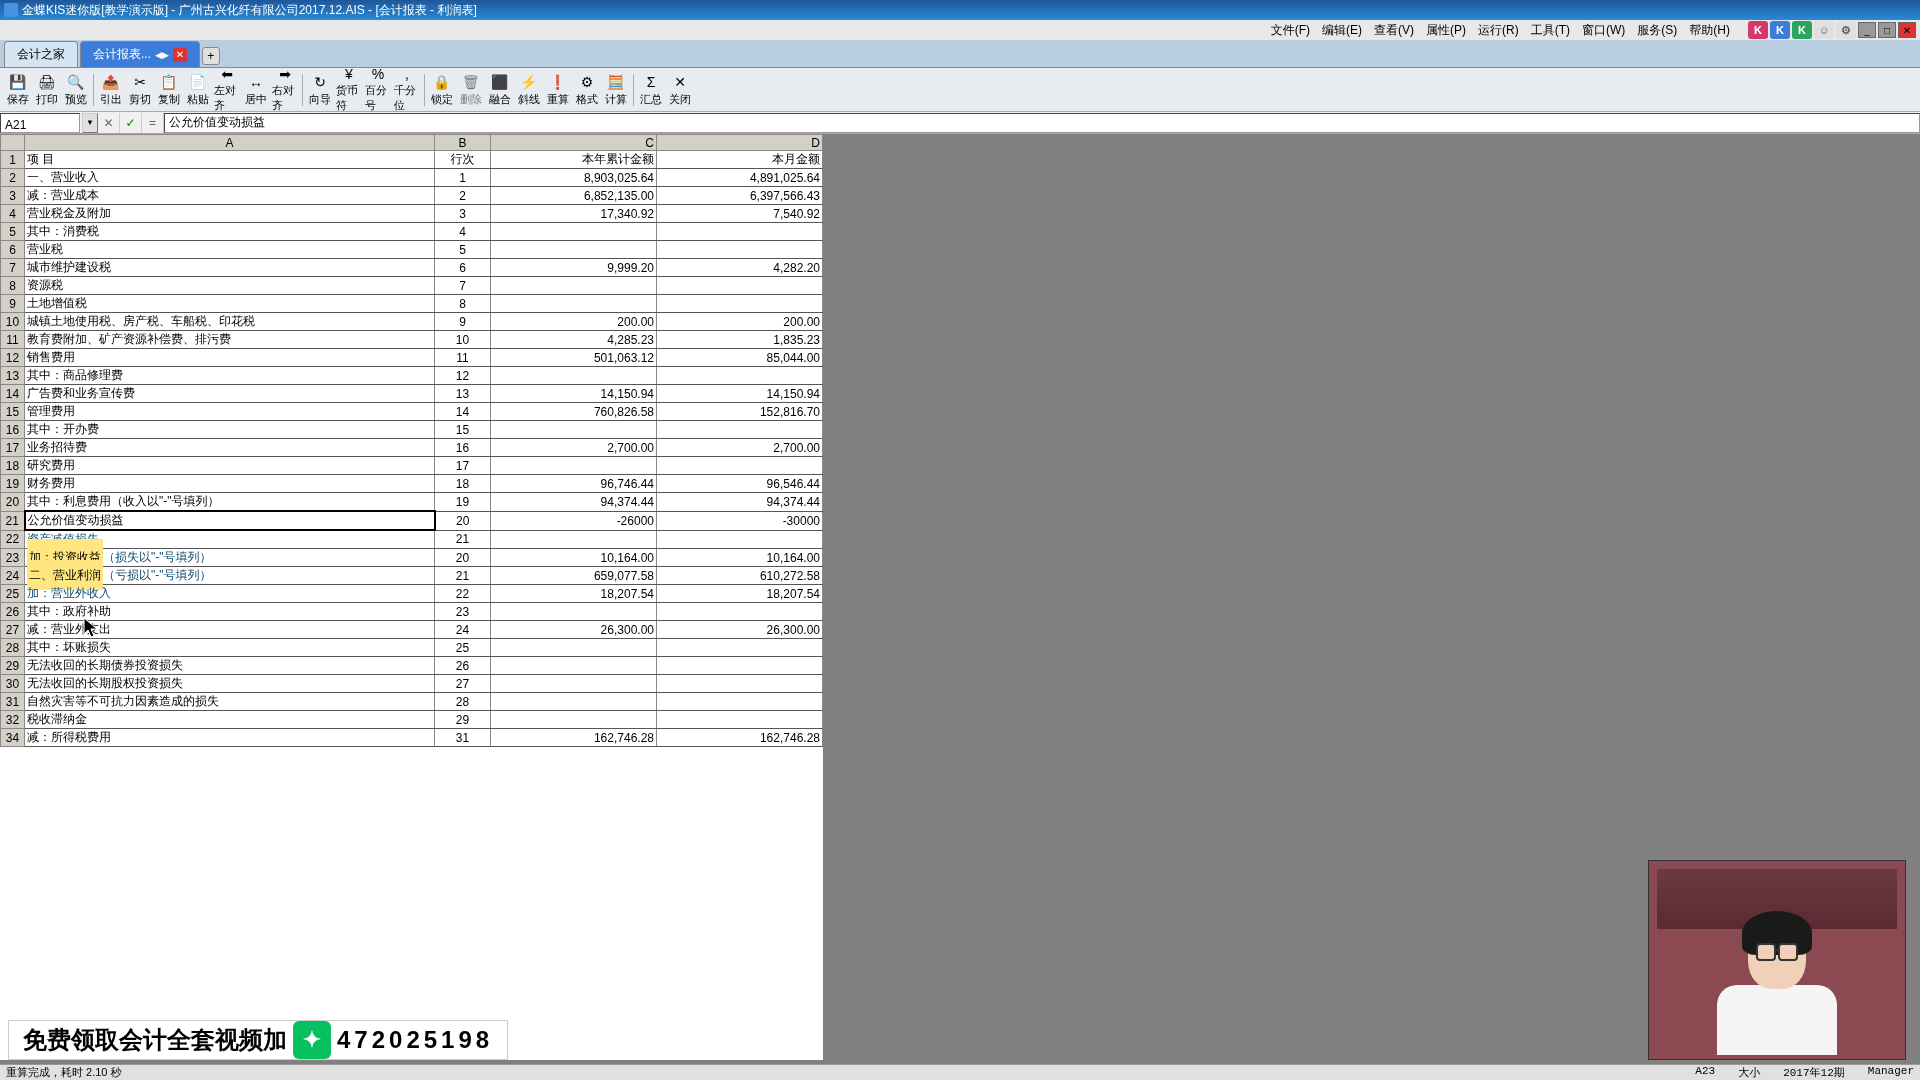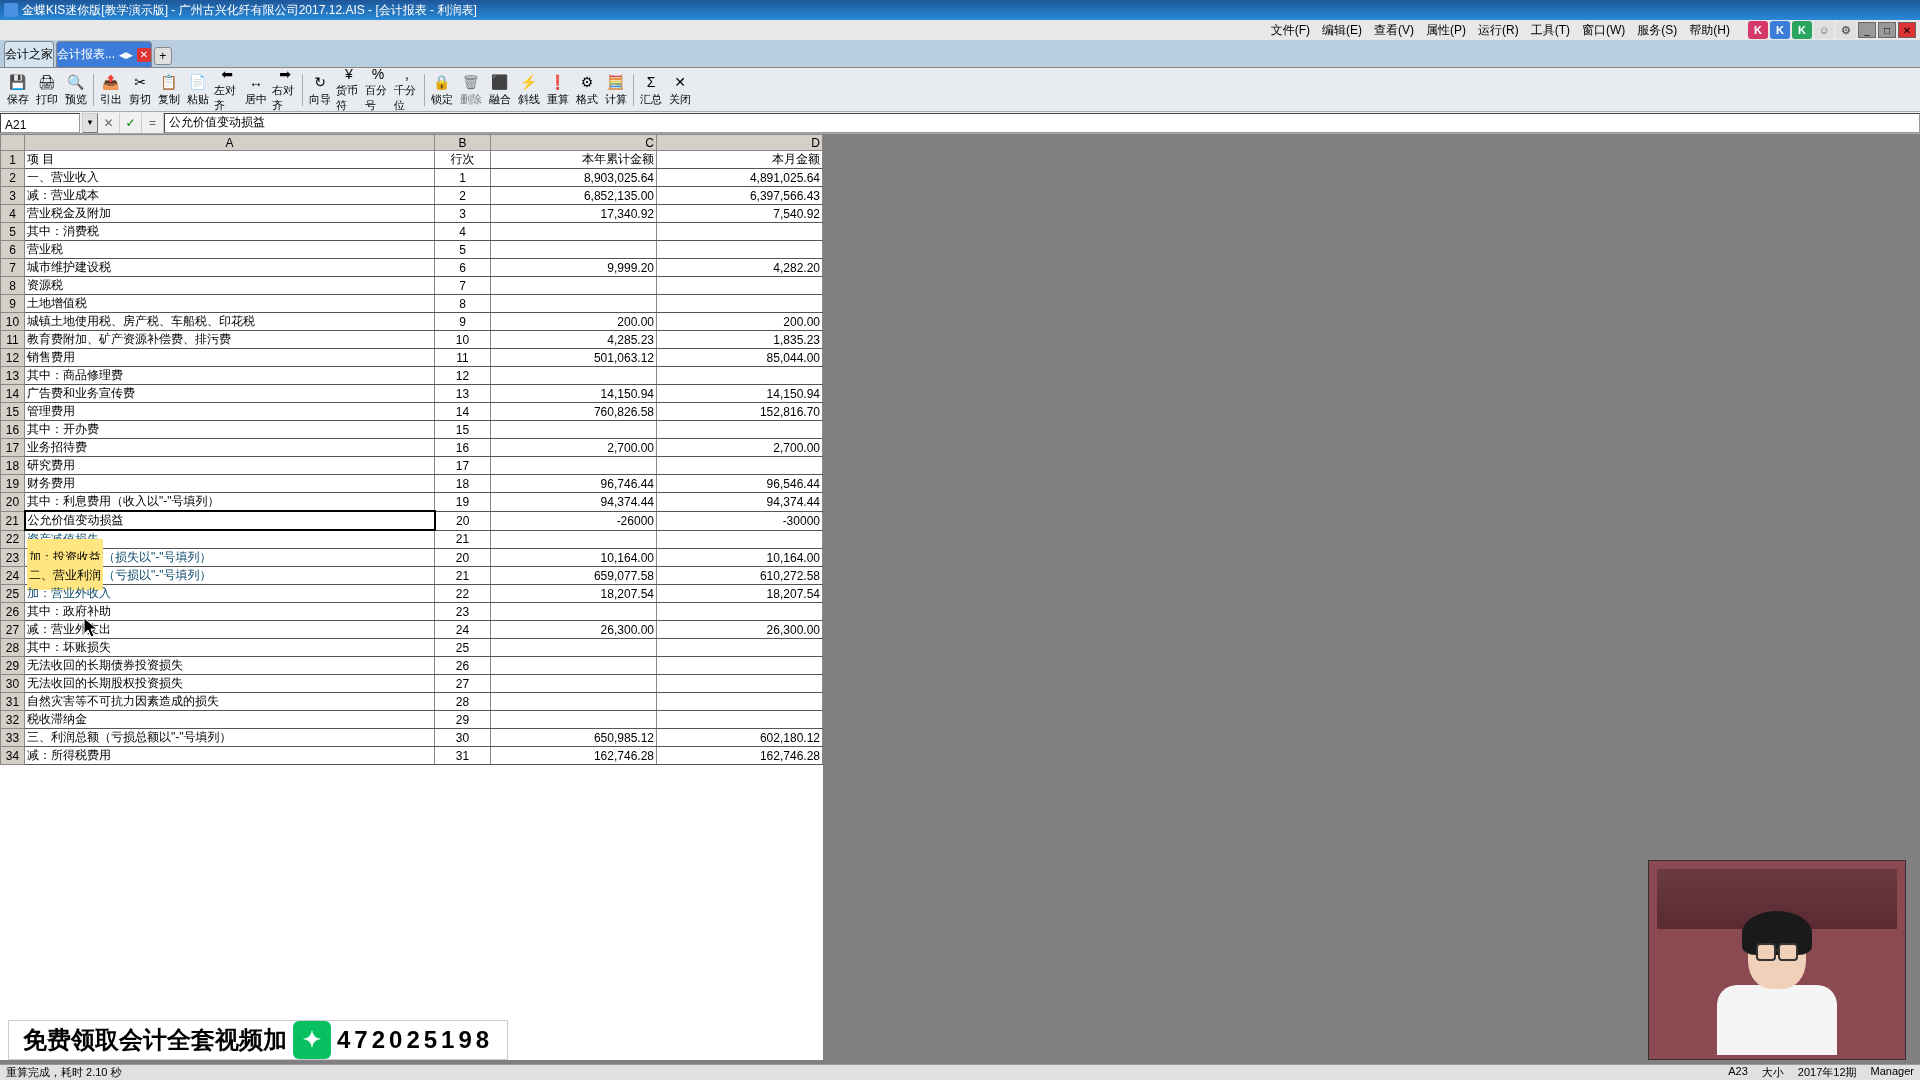--- a/index.html
+++ b/index.html
@@ -7,21 +7,21 @@
 
 .title-bar { background: linear-gradient(#1e5799, #2989d8); color: #fff; height: 20px; display: flex; padding: 0 4px; justify-content: space-between; }
 .title-bar-left { display: flex; align-items: center; gap: 4px; }
 .title-bar-icon { width: 14px; height: 14px; background: #4a90e2; border-radius: 2px; }
 .menu-bar { background: #e8e8e8; height: 20px; display: flex; align-items: center; padding: 0 4px; justify-content: flex-end; gap: 2px; }
 .menu-item { padding: 0 6px; cursor: pointer; }
 .win-btn { width: 18px; height: 16px; background: #999; border: 1px solid #666; display: flex; align-items: center; justify-content: center; font-size: 10px; }
 .win-btn.close { background: #d33; }
 
 .tab-bar { background: #b8cde0; height: 28px; display: flex; align-items: flex-end; padding: 0 4px; gap: 2px; border-bottom: 1px solid #888; }
-.tab { background: #d4e4f0; padding: 4px 0; border: 1px solid #888; border-bottom: none; border-radius: 4px 4px 0 0; cursor: pointer; display: flex; align-items: center; gap: 4px; }
+.tab { background: #d4e4f0; padding: 4px 12px; border: 1px solid #888; border-bottom: none; border-radius: 4px 4px 0 0; cursor: pointer; display: flex; align-items: center; gap: 4px; }
 .tab.active { background: #3b7dd8; color: #fff; }
 .tab-close { background: #d33; color: #fff; width: 14px; height: 14px; display: flex; align-items: center; justify-content: center; font-size: 10px; border-radius: 2px; }
 .tab-new { width: 18px; height: 18px; border: 1px solid #888; border-radius: 3px; display: flex; align-items: center; justify-content: center; background: #e0e0e0; margin-bottom: 2px; }
 
 .toolbar { background: #e8ecf0; height: 44px; display: flex; align-items: center; padding: 2px 4px; gap: 1px; border-bottom: 1px solid #aaa; }
 .tool-btn { width: 28px; height: 40px; display: flex; flex-direction: column; align-items: center; justify-content: center; cursor: pointer; border: 1px solid transparent; }
 .tool-icon { width: 18px; height: 18px; display: flex; align-items: center; justify-content: center; font-size: 14px; }
 .tool-label { font-size: 11px; margin-top: 1px; }
 .tool-sep { width: 1px; height: 32px; background: #aaa; margin: 0 2px; }
 .tool-btn.disabled { opacity: 0.5; }
@@ -64,21 +64,21 @@
 .webcam-person { position: absolute; bottom: 0; left: 50%; transform: translateX(-50%); width: 120px; height: 140px; }
 .wp-head { width: 58px; height: 70px; background: #f0d0b8; border-radius: 50% 50% 40% 40%; margin: 0 auto; position: relative; }
 .wp-hair { position: absolute; top: -8px; left: -6px; right: -6px; height: 44px; background: #1a1a1a; border-radius: 50% 50% 20% 20%; }
 .wp-glasses { position: absolute; top: 30px; left: 8px; right: 8px; height: 12px; border-top: 2px solid #333; }
 .wp-glasses::before, .wp-glasses::after { content: ''; position: absolute; width: 16px; height: 14px; border: 2px solid #333; border-radius: 4px; background: #f0d0b8; top: -8px; }
 .wp-glasses::before { left: 0; }
 .wp-glasses::after { right: 0; }
 .wp-body { width: 120px; height: 70px; background: #f5f5f5; border-radius: 20px 20px 0 0; margin-top: -4px; }
 
 .status-bar { position: absolute; bottom: 0; left: 0; right: 0; height: 16px; background: #e0e0e0; border-top: 1px solid #999; display: flex; align-items: center; padding: 0 6px; justify-content: space-between; font-size: 11px; }
-.status-right { display: flex; gap: 14px; }
+.status-right { display: flex; gap: 23px; font-family: Liberation Mono, monospace; }
 </style>
 </head>
 <body>
 
 <div class="title-bar">
   <div class="title-bar-left">
     <div class="title-bar-icon"></div>
     <span>金蝶KIS迷你版[教学演示版] - 广州古兴化纤有限公司2017.12.AIS - [会计报表 - 利润表]</span>
   </div>
 </div>
@@ -463,27 +463,20 @@
             <td class="col-D"></td>
           </tr>
           <tr class="data-row">
             <th class="row-hdr">32</th>
             <td class="col-A">          税收滞纳金</td>
             <td class="col-B">29</td>
             <td class="col-C"></td>
             <td class="col-D"></td>
           </tr>
           <tr class="data-row">
-            <th class="row-hdr">33</th>
-            <td class="col-A">三、利润总额（亏损总额以"-"号填列）</td>
-            <td class="col-B">30</td>
-            <td class="col-C">650,985.12</td>
-            <td class="col-D">602,180.12</td>
-          </tr>
-          <tr class="data-row">
             <th class="row-hdr">34</th>
             <td class="col-A">减：所得税费用</td>
             <td class="col-B">31</td>
             <td class="col-C">162,746.28</td>
             <td class="col-D">162,746.28</td>
           </tr>
         </tbody>
     </table>
   </div>
 </div>

